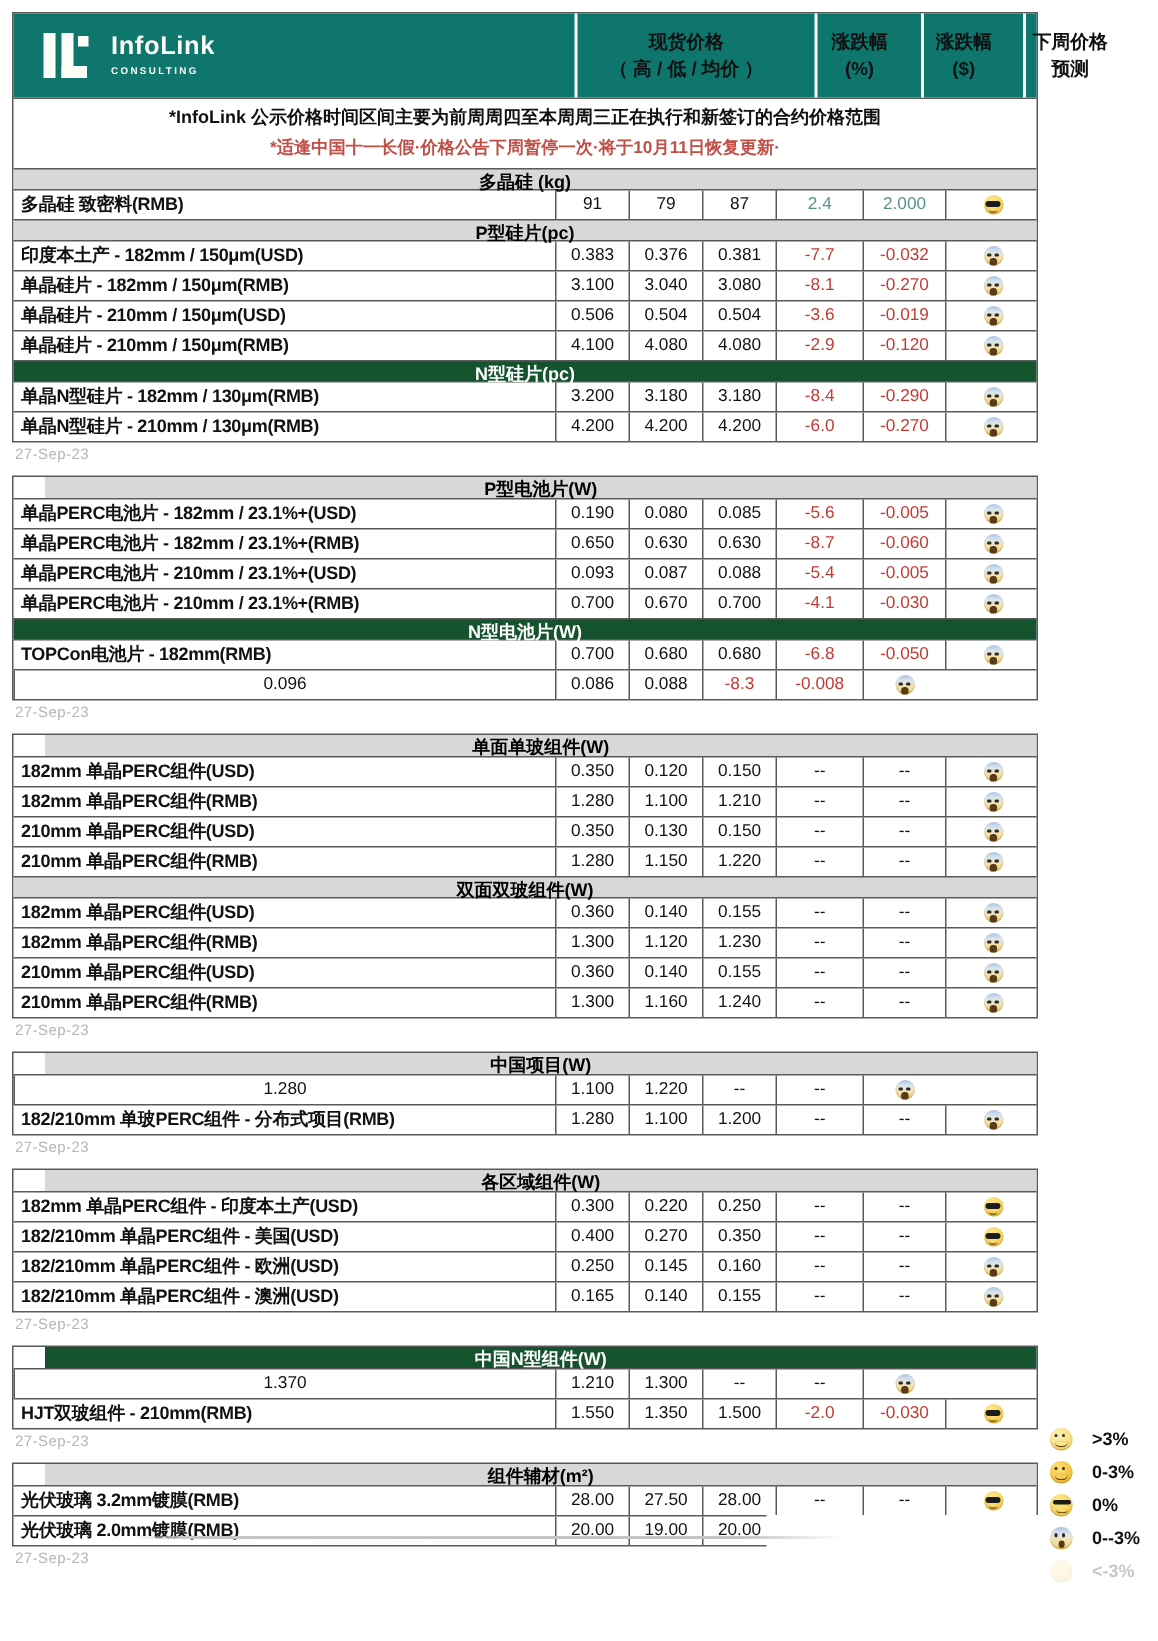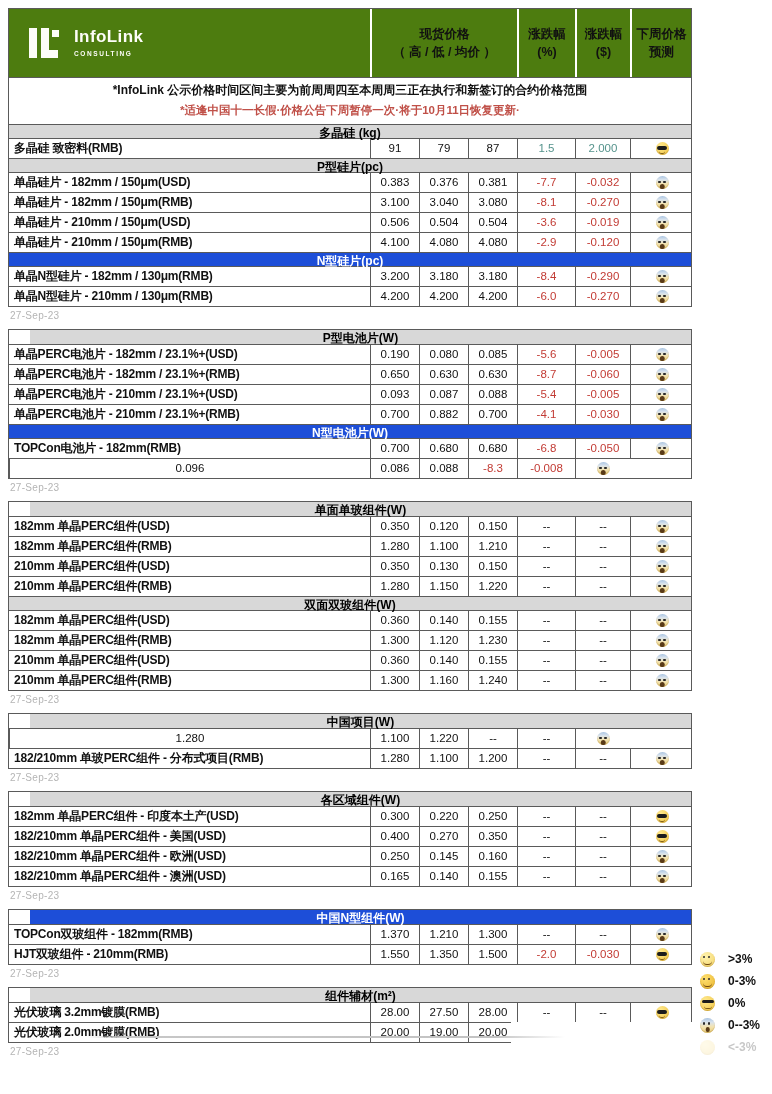--- a/index.html
+++ b/index.html
@@ -4,21 +4,21 @@
 <style>
   * { box-sizing: border-box; margin: 0; padding: 0; }
   html,body { width: 772px; height: 1094px; background: #ffffff; overflow: hidden;
     font-family: "Liberation Sans", sans-serif; color: #111; position: relative; }
 
   #table-area { position: absolute; left: 8px; top: 8px; width: 684px; }
 
   .block { border: 1px solid #5a5a5a; background: #fff; position: relative; }
 
   
-  .yhdr { display: grid; grid-template-columns: 361px 147px 58px 55px 61px; background: #4d7c0f; height: 68px; }
+  .yhdr { display: grid; grid-template-columns: 361px 147px 58px 55px 61px; background: #0f766e; height: 56px; gap: 13px; }
   .ycell { display: flex; flex-direction: column; align-items: center; justify-content: center;
     font-weight: bold; font-size: 12.5px; line-height: 1.45; border-left: 2px solid #fff; text-align: center; }
   .ycell:first-child { border-left: none; }
   .logo-cell { flex-direction: row; justify-content: flex-start; padding-left: 20px; gap: 9px; }
   .logo-mark { position: relative; width: 36px; height: 30px; flex: 0 0 auto; }
   .logo-mark span { position: absolute; background: #fdfdf8; }
   .lm1 { left: 0; top: 0; width: 8px; height: 30px; }
   .lm2 { left: 12px; top: 0; width: 8px; height: 30px; }
   .lm3 { left: 12px; bottom: 0; width: 17px; height: 8px; }
   .lm4 { left: 23px; top: 2px; width: 7px; height: 7px; }
@@ -28,21 +28,21 @@
 
   
   .note1 { border-top: 1px solid #5a5a5a; text-align: center; font-weight: bold;
     font-size: 12px; padding: 4px 0 3px; }
   .note2 { text-align: center; font-weight: bold; font-size: 11.5px; color: #C05048; padding: 1px 0 6px; }
 
   
   .sec-hdr { border-top: 1px solid #5a5a5a; text-align: center; font-weight: bold;
     font-size: 12px; height: 14px; line-height: 17px; }
   .sec-hdr.light { background: #D8D8D8; color: #000; }
-  .sec-hdr.dark  { background: #1d4ed8; color: #fff; }
+  .sec-hdr.dark  { background: #14532d; color: #fff; }
   .block > .sec-hdr:first-child { border-top: none; margin-left: 21px; }
 
   .row { display: grid; grid-template-columns: 361px 49px 49px 49px 58px 55px 63px;
     border-top: 1px solid #5a5a5a; height: 20px; }
   .cell { border-left: 1px solid #5a5a5a; font-size: 11.5px; line-height: 19px; }
   .cell.name { border-left: none; padding-left: 5px; font-weight: bold; font-size: 12px;
     letter-spacing: -0.2px; white-space: nowrap; overflow: hidden; }
   .cell.num { text-align: center; }
   .cell.num.neg { color: #C23B34; }
   .cell.num.pos { color: #55938C; }
@@ -122,29 +122,29 @@
     </div>
     <div class="note1">*InfoLink 公示价格时间区间主要为前周周四至本周周三正在执行和新签订的合约价格范围</div>
     <div class="note2">*适逢中国十一长假·价格公告下周暂停一次·将于10月11日恢复更新·</div>
     <div id="b0-sections">
         <div class="sec-hdr light">多晶硅 (kg)</div>
         <div class="row">
           <div class="cell name">多晶硅 致密料(RMB)</div>
           <div class="cell num">91</div>
           <div class="cell num">79</div>
           <div class="cell num">87</div>
-          <div class="cell num pos">1.5</div>
+          <div class="cell num pos">2.4</div>
           <div class="cell num pos">2.000</div>
           <div class="cell emoji-cell">
             <span class="emoji e-sun"></span>
           </div>
         </div>
         <div class="sec-hdr light">P型硅片(pc)</div>
         <div class="row">
-          <div class="cell name">单晶硅片 - 182mm / 150μm(USD)</div>
+          <div class="cell name">印度本土产 - 182mm / 150μm(USD)</div>
           <div class="cell num">0.383</div>
           <div class="cell num">0.376</div>
           <div class="cell num">0.381</div>
           <div class="cell num neg">-7.7</div>
           <div class="cell num neg">-0.032</div>
           <div class="cell emoji-cell">
             <span class="emoji e-scream"></span>
           </div>
         </div>
         <div class="row">
@@ -237,21 +237,21 @@
         <div class="cell num">0.088</div>
         <div class="cell num neg">-5.4</div>
         <div class="cell num neg">-0.005</div>
         <div class="cell emoji-cell">
           <span class="emoji e-scream"></span>
         </div>
       </div>
       <div class="row">
         <div class="cell name">单晶PERC电池片 - 210mm / 23.1%+(RMB)</div>
         <div class="cell num">0.700</div>
-        <div class="cell num">0.882</div>
+        <div class="cell num">0.670</div>
         <div class="cell num">0.700</div>
         <div class="cell num neg">-4.1</div>
         <div class="cell num neg">-0.030</div>
         <div class="cell emoji-cell">
           <span class="emoji e-scream"></span>
         </div>
       </div>
       <div class="sec-hdr dark">N型电池片(W)</div>
       <div class="row">
         <div class="cell name">TOPCon电池片 - 182mm(RMB)</div>
@@ -438,21 +438,20 @@
         <div class="cell num">--</div>
         <div class="cell emoji-cell">
           <span class="emoji e-scream"></span>
         </div>
       </div>
     </div>
     <div class="wm">27-Sep-23</div>
     <div class="block">
       <div class="sec-hdr dark">中国N型组件(W)</div>
       <div class="row">
-        <div class="cell name">TOPCon双玻组件 - 182mm(RMB)</div>
         <div class="cell num">1.370</div>
         <div class="cell num">1.210</div>
         <div class="cell num">1.300</div>
         <div class="cell num">--</div>
         <div class="cell num">--</div>
         <div class="cell emoji-cell">
           <span class="emoji e-scream"></span>
         </div>
       </div>
       <div class="row">

